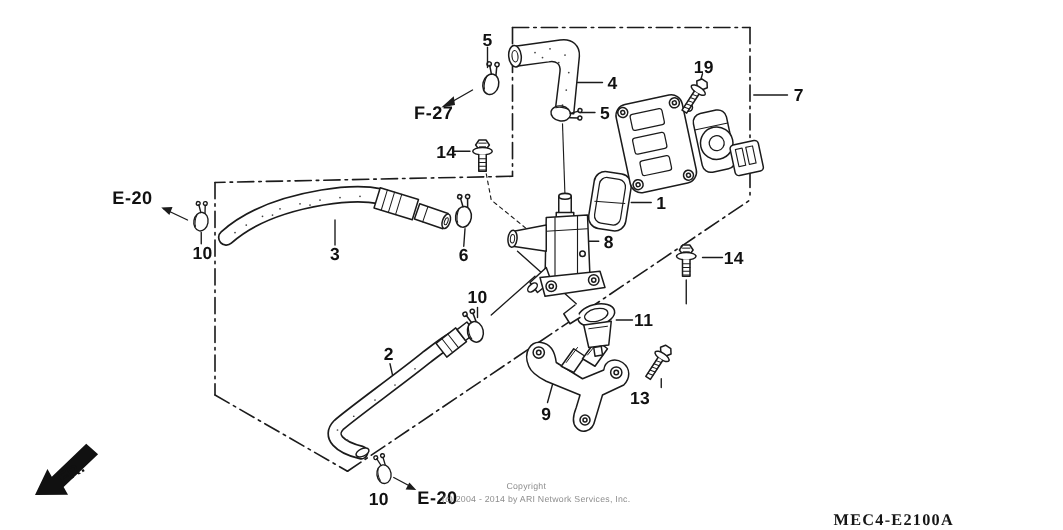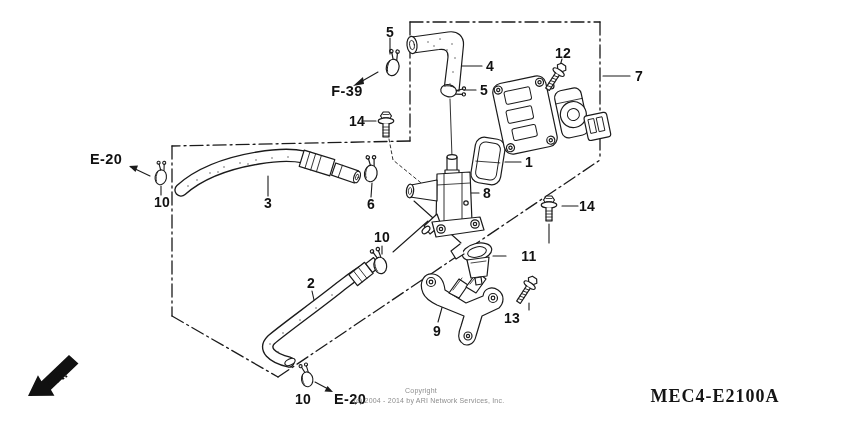--- a/index.html
+++ b/index.html
@@ -18,22 +18,22 @@
     font-size:13px;font-weight:800;
     transform:translate(-50%,-50%) rotate(-31deg);
   }
   .tiny{
     position:absolute;transform:translate(-50%,-50%);
     font-size:7px;font-weight:400;color:#8d8d8d;white-space:nowrap;
     letter-spacing:0.2px;
   }
   .code{
     position:absolute;transform:translate(-50%,-50%);
-    font-family:"Liberation Serif", serif;font-size:18px;font-weight:600;
-    color:#151515;letter-spacing:1px;white-space:nowrap;
+    font-family:"Liberation Serif", serif;font-size:13px;font-weight:600;
+    color:#151515;letter-spacing:1px;white-space:nowrap;margin-top:20px;
   }
 </style>
 </head>
 <body>
 
 <div class="stage">
 
 <svg width="850" height="424" viewBox="0 0 850 424" fill="none" stroke="#1b1b1b" stroke-width="1.2" stroke-linecap="round" stroke-linejoin="round">
 
   <defs>
@@ -267,36 +267,36 @@
     <use href="#bolt" transform="translate(549,212)"></use>
   </g>
 
   <g>
     <use href="#screw" transform="translate(560,70) rotate(33)"></use>
     <use href="#screw" transform="translate(531,283) rotate(33)"></use>
   </g>
 </svg>
 
 <div class="lbl" style="left:390px;top:32px">5</div>
-<div class="lbl ref" style="left:347px;top:91px">F-39</div>
+<div class="lbl ref" style="left:347px;top:91px">F-27</div>
 <div class="lbl" style="left:357px;top:121px">14</div>
 <div class="lbl ref" style="left:106px;top:159px">E-20</div>
 <div class="lbl" style="left:162px;top:202px">10</div>
 <div class="lbl" style="left:268px;top:203px">3</div>
 <div class="lbl" style="left:371px;top:204px">6</div>
 <div class="lbl" style="left:490px;top:66px">4</div>
 <div class="lbl" style="left:484px;top:90px">5</div>
-<div class="lbl" style="left:563px;top:53px">12</div>
+<div class="lbl" style="left:563px;top:53px">19</div>
 <div class="lbl" style="left:639px;top:76px">7</div>
 <div class="lbl" style="left:529px;top:162px">1</div>
 <div class="lbl" style="left:487px;top:193px">8</div>
 <div class="lbl" style="left:587px;top:206px">14</div>
 <div class="lbl" style="left:382px;top:237px">10</div>
 <div class="lbl" style="left:311px;top:283px">2</div>
-<div class="lbl" style="left:529px;top:256px">11</div>
+<div class="lbl" style="left:515px;top:256px">11</div>
 <div class="lbl" style="left:437px;top:331px">9</div>
 <div class="lbl" style="left:512px;top:318px">13</div>
 <div class="lbl" style="left:303px;top:399px">10</div>
 <div class="lbl ref" style="left:350px;top:399px">E-20</div>
 <div class="lbl fr" style="left:57px;top:378px">FR.</div>
 
 <div class="tiny" style="left:421px;top:390px">Copyright</div>
 <div class="tiny" style="left:429px;top:400px">(c) 2004 - 2014 by ARI Network Services, Inc.</div>
 <div class="code" style="left:715px;top:396px">MEC4-E2100A</div>
 

